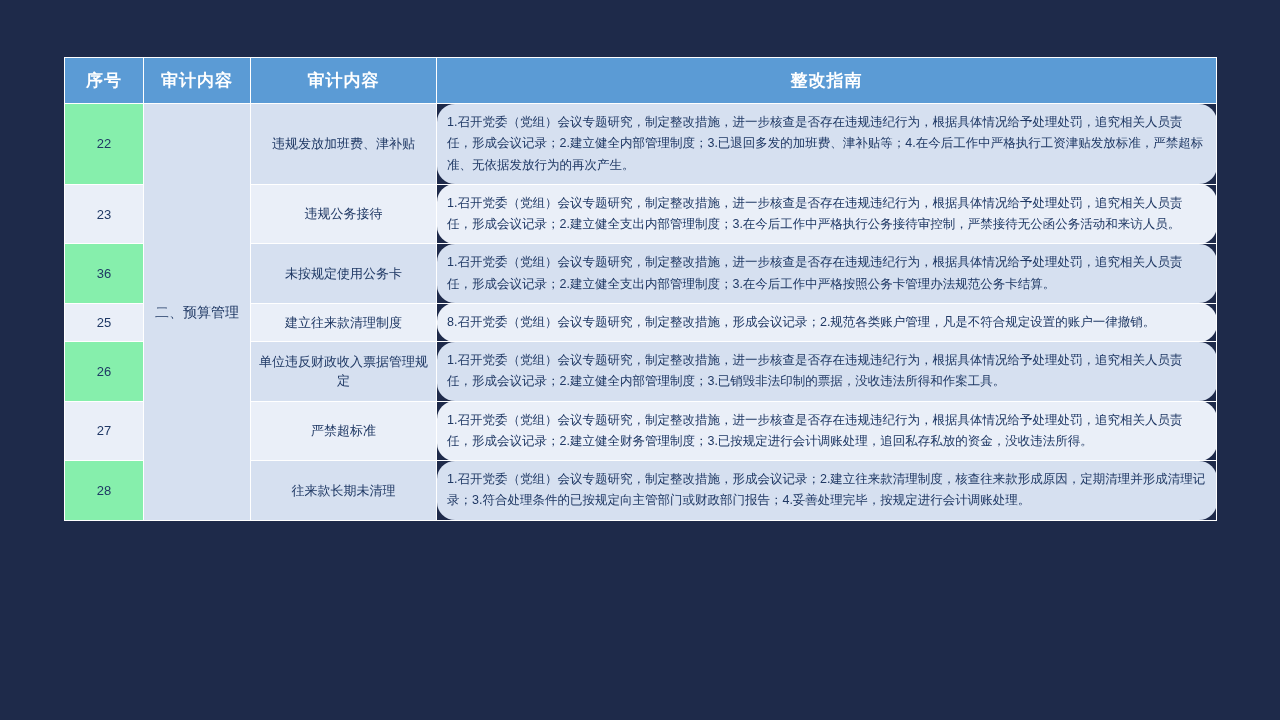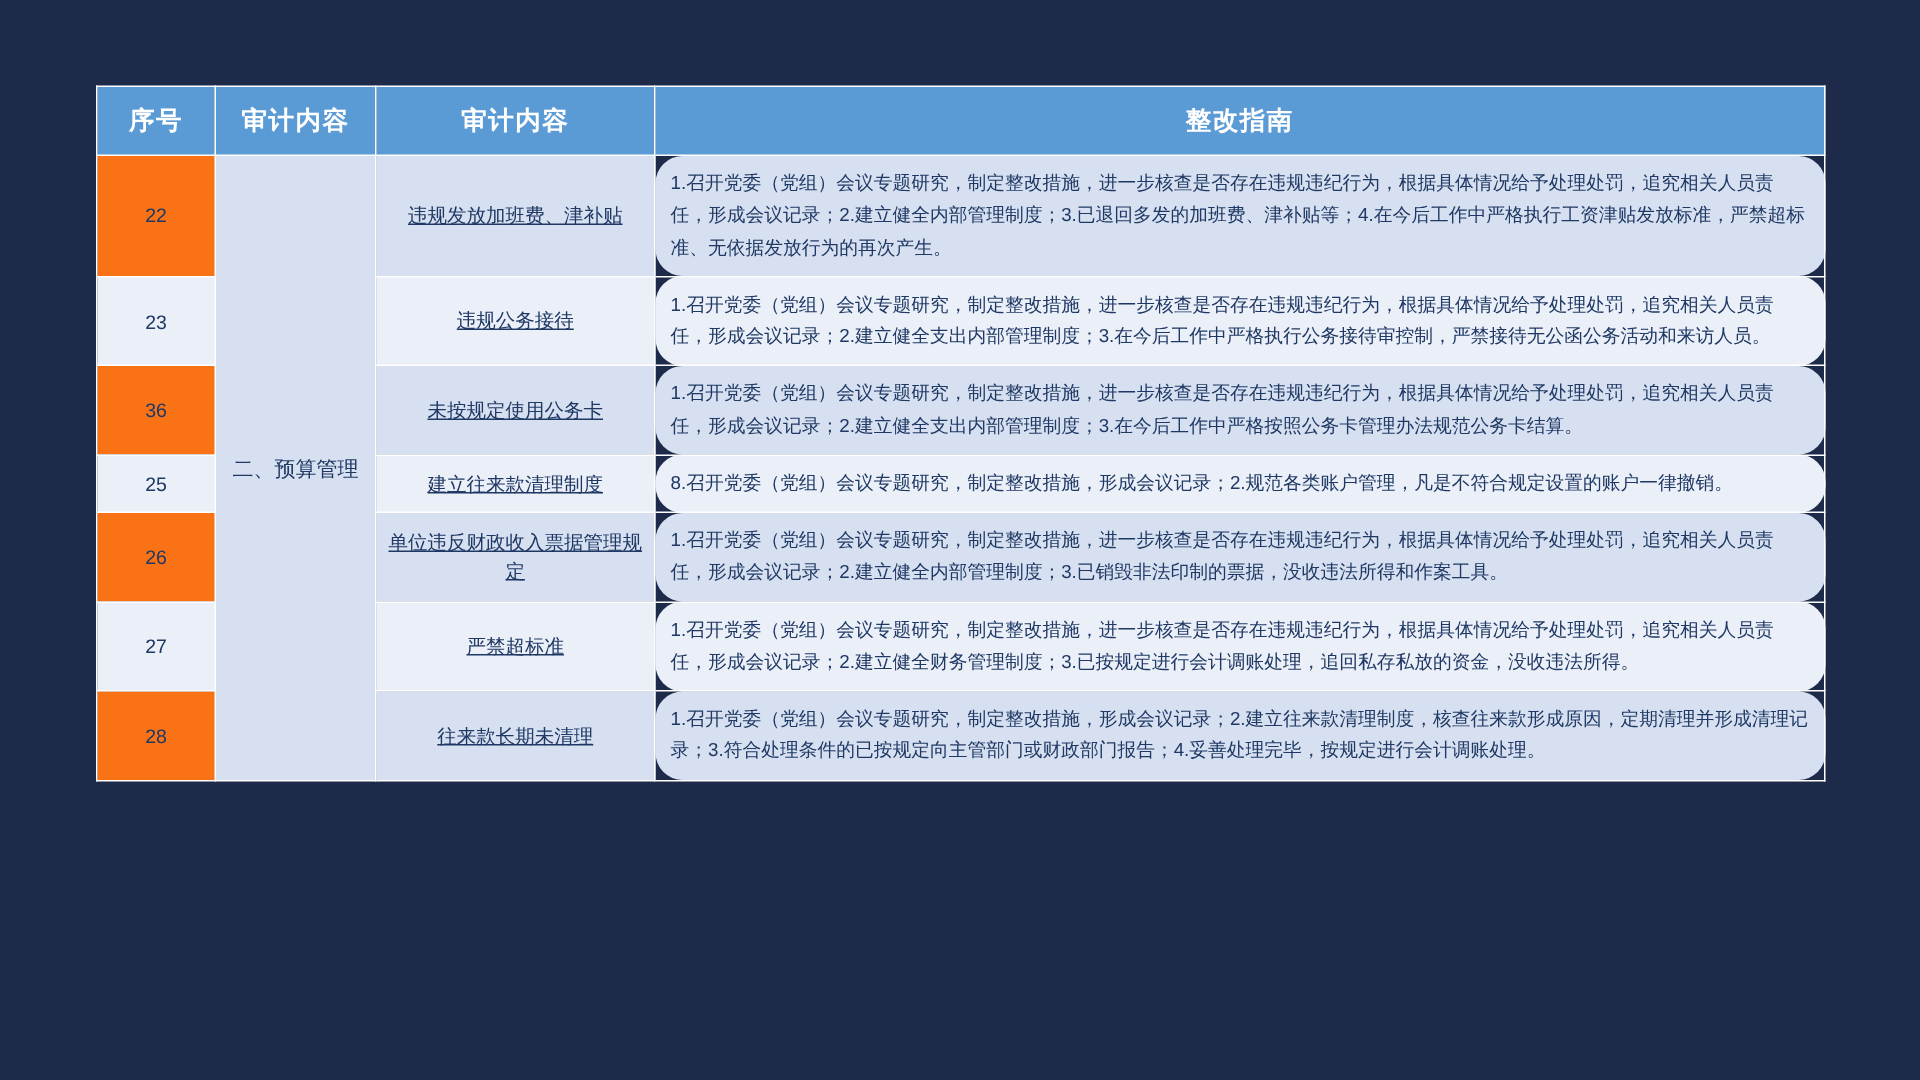--- a/index.html
+++ b/index.html
@@ -45,38 +45,37 @@
   }
   col.c-seq { width: 79px; }
   col.c-content { width: 107px; }
   col.c-issue { width: 186px; }
   col.c-guide { width: 780px; }
 
   td.seq {
     text-align: center;
     font-size: 13px;
     color: #1f3864;
-    background: #f97316;
+    background: #86efac;
   }
   td.content {
     text-align: center;
     font-size: 14px;
     font-weight: normal;
     color: #1f3864;
     background: #d6e0f0;
     line-height: 1.6;
   }
   td.issue {
     text-align: center;
     font-size: 13px;
     color: #1f3864;
     background: #d6e0f0;
     line-height: 1.5;
     padding: 4px 8px;
-    text-decoration: underline;
   }
   td.guide {
     text-align: left;
     font-size: 12.5px;
     color: #1f3864;
     background: #d6e0f0;
     line-height: 1.7;
     padding: 8px 10px 8px 10px;
     border-radius: 18px;
   }

